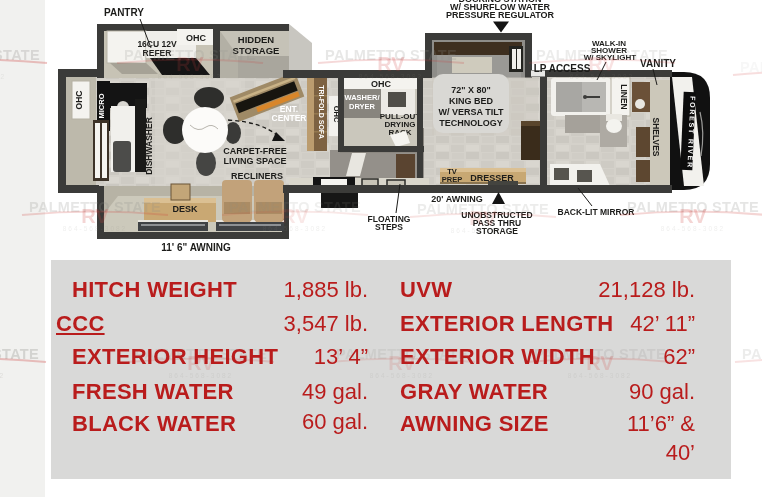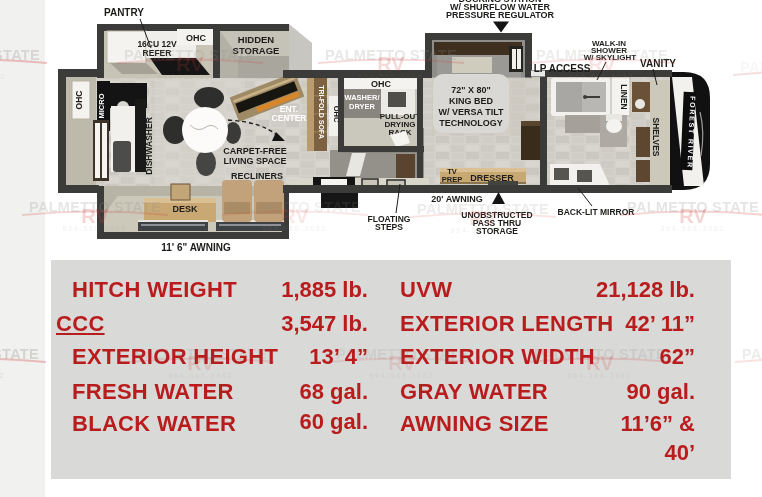--- a/index.html
+++ b/index.html
@@ -2,21 +2,21 @@
 <html><head>
 <meta charset="utf-8">
 <style>
   html,body{margin:0;padding:0;width:762px;height:497px;background:#ffffff;overflow:hidden;}
   body{font-family:"Liberation Sans",sans-serif;position:relative;}
   .abs{position:absolute;}
   
   .spec{position:absolute;left:51px;top:260px;width:680px;height:219px;background:#d9d9d8;z-index:4;}
   .srow{position:absolute;font-size:22px;color:#b91c1c;white-space:nowrap;z-index:6;}
   .lab{font-weight:bold;letter-spacing:0.3px;}
-  .val{font-weight:bold;}
+  .val{font-weight:normal;}
 </style>
 </head>
 <body>
 
 <div class="abs" style="left:0;top:0;width:45px;height:497px;background:#f1f1ef;z-index:0;"></div>
 
 <svg class="abs" style="left:0;top:0;z-index:1;" width="762" height="258" viewBox="0 0 762 258" xmlns="http://www.w3.org/2000/svg" font-family="Liberation Sans,sans-serif">
   <defs>
     <pattern id="tile" width="30" height="16" patternUnits="userSpaceOnUse">
       <rect width="30" height="16" fill="#d4d1ca"></rect>
@@ -421,20 +421,20 @@
 <div class="srow val" style="left:695px;top:277px;transform:translateX(-100%);">21,128 lb.</div>
 <div class="srow lab" style="left:56px;top:310.5px;text-decoration:underline;">CCC</div>
 <div class="srow val" style="left:368px;top:310.5px;transform:translateX(-100%);">3,547 lb.</div>
 <div class="srow lab" style="left:400px;top:310.5px;">EXTERIOR LENGTH</div>
 <div class="srow val" style="left:695px;top:310.5px;transform:translateX(-100%);">42’ 11”</div>
 <div class="srow lab" style="left:72px;top:344px;">EXTERIOR HEIGHT</div>
 <div class="srow val" style="left:368px;top:344px;transform:translateX(-100%);">13’ 4”</div>
 <div class="srow lab" style="left:400px;top:344px;">EXTERIOR WIDTH</div>
 <div class="srow val" style="left:695px;top:344px;transform:translateX(-100%);">62”</div>
 <div class="srow lab" style="left:72px;top:378.5px;">FRESH WATER</div>
-<div class="srow val" style="left:368px;top:378.5px;transform:translateX(-100%);">68 gal.</div>
+<div class="srow val" style="left:368px;top:378.5px;transform:translateX(-100%);">49 gal.</div>
 <div class="srow lab" style="left:400px;top:378.5px;">GRAY WATER</div>
 <div class="srow val" style="left:695px;top:378.5px;transform:translateX(-100%);">90 gal.</div>
 <div class="srow lab" style="left:72px;top:410.5px;">BLACK WATER</div>
 <div class="srow val" style="left:368px;top:409px;transform:translateX(-100%);text-align:center;">60 gal.</div>
 <div class="srow lab" style="left:400px;top:410.5px;">AWNING SIZE</div>
 <div class="srow val" style="left:695px;top:410.5px;transform:translateX(-100%);text-align:right;">11’6” &amp;</div>
 <div class="srow val" style="left:695px;top:440px;transform:translateX(-100%);">40’</div>
 
 </body></html>

